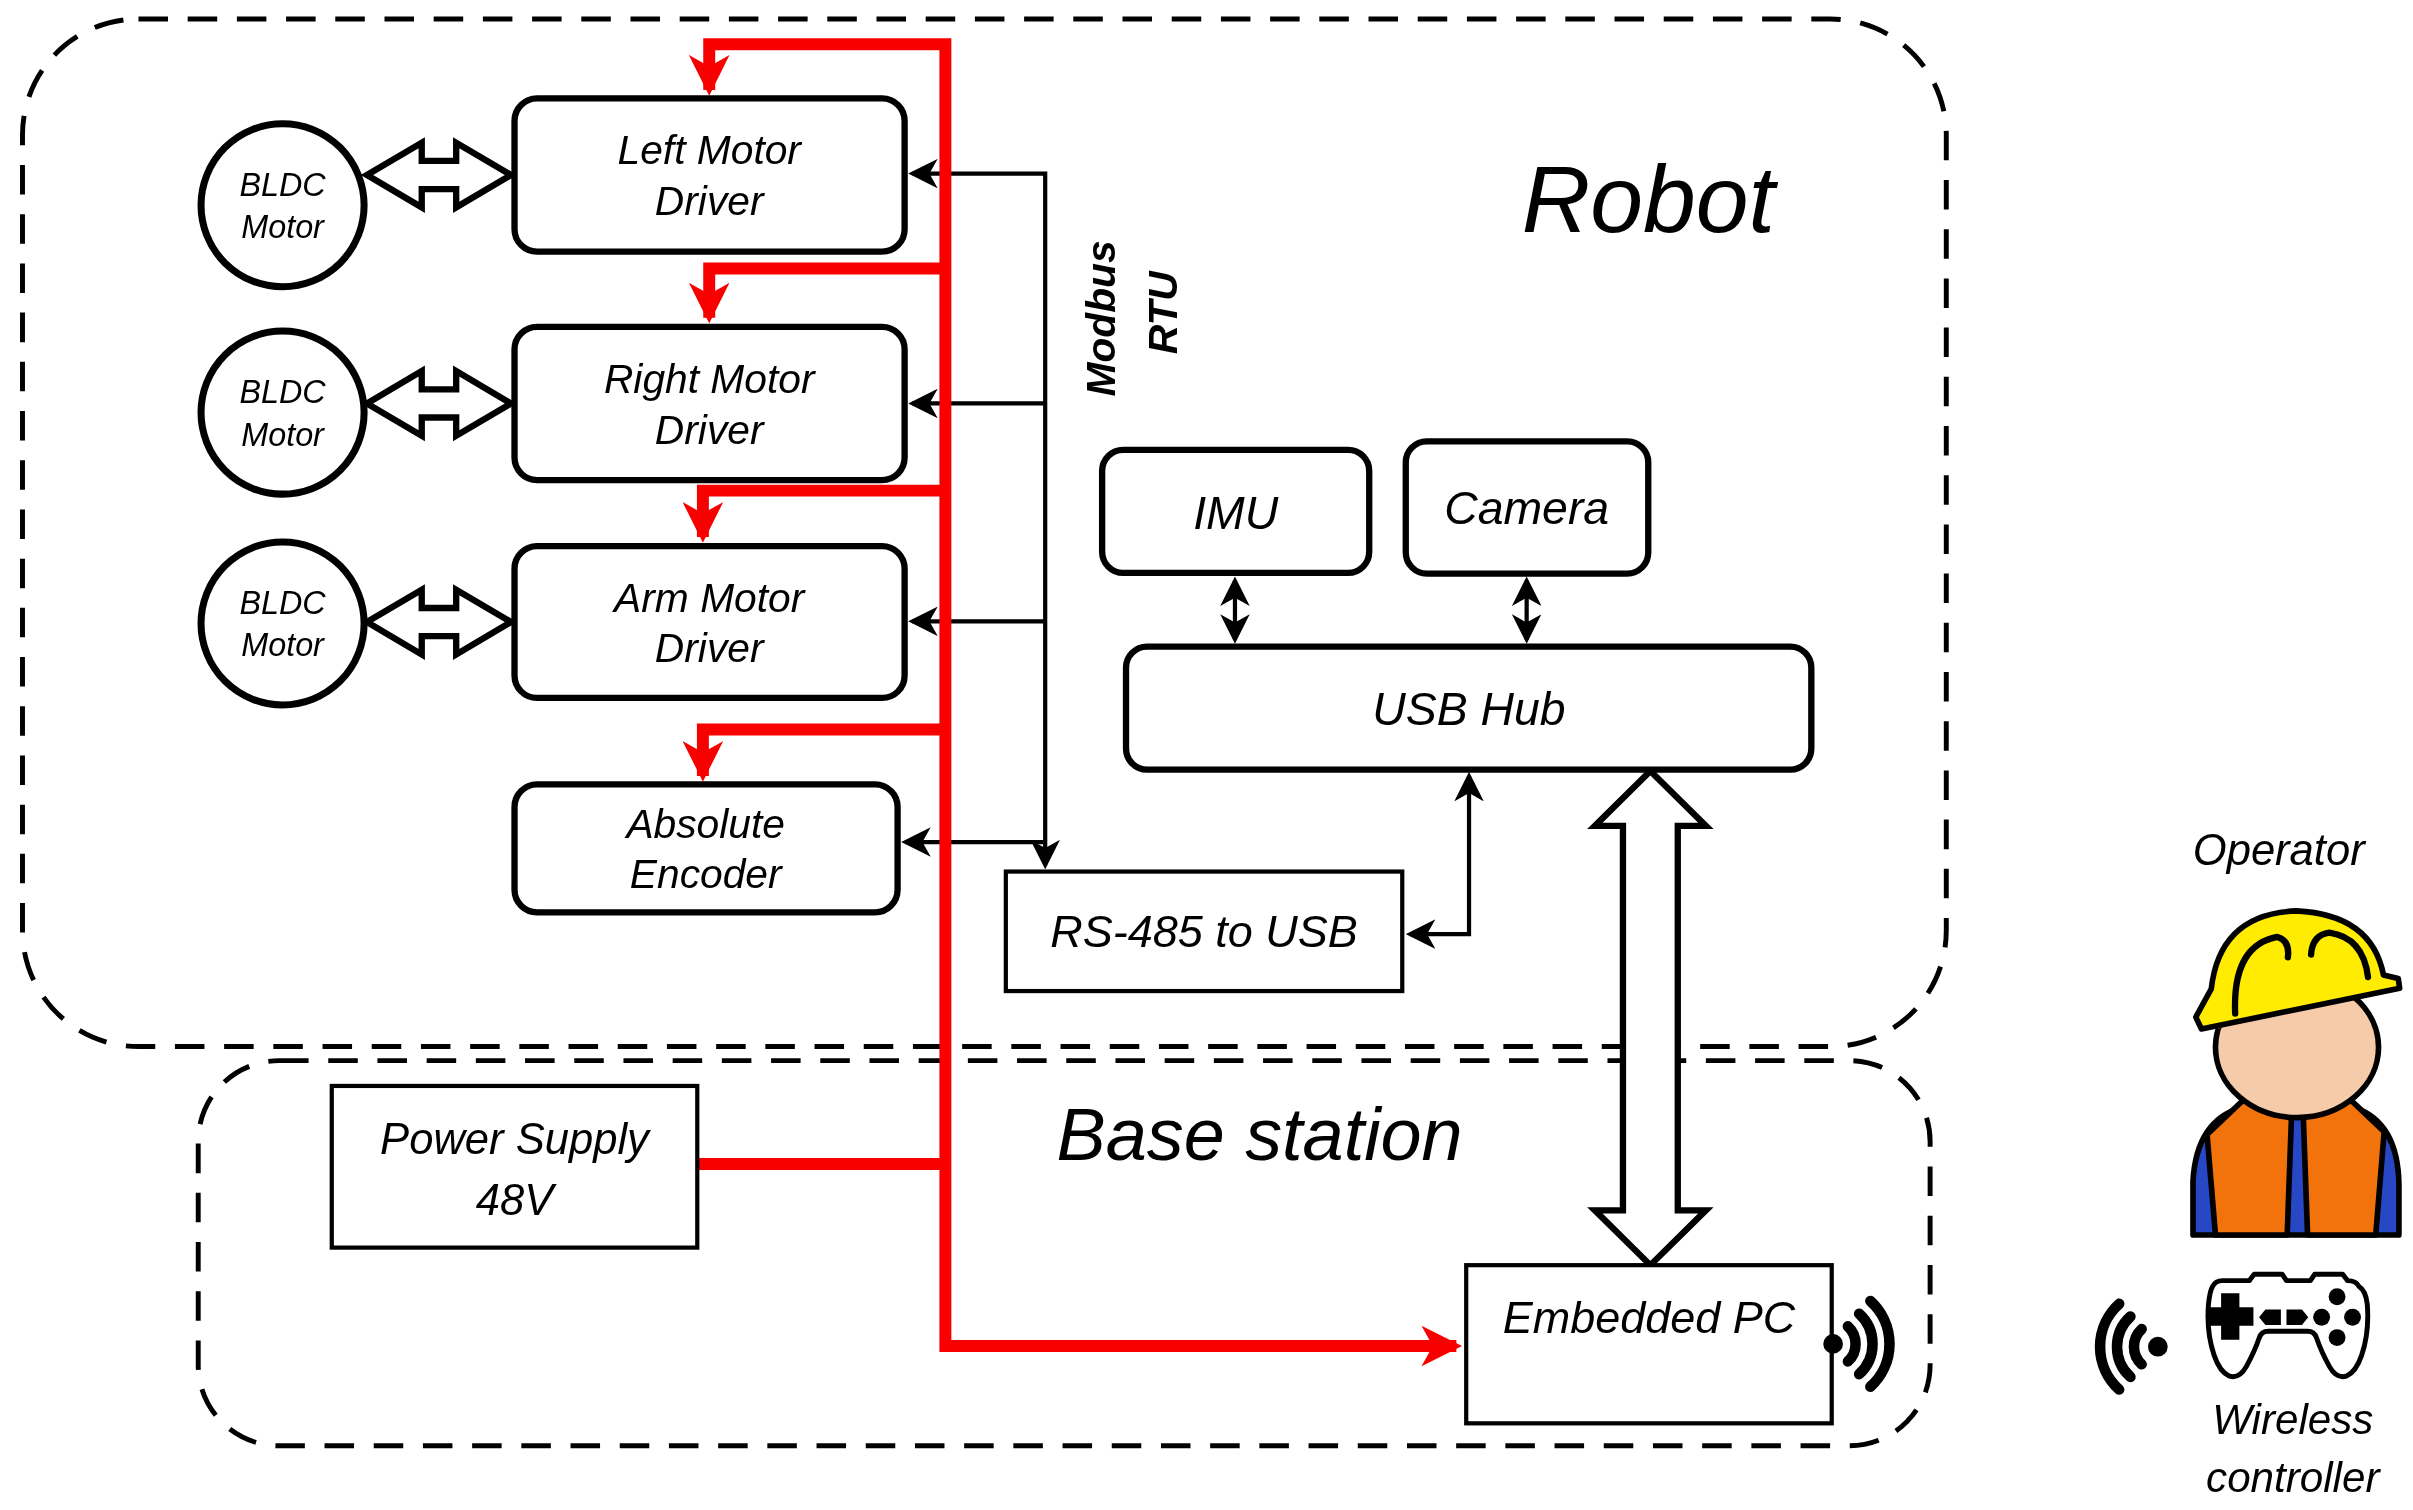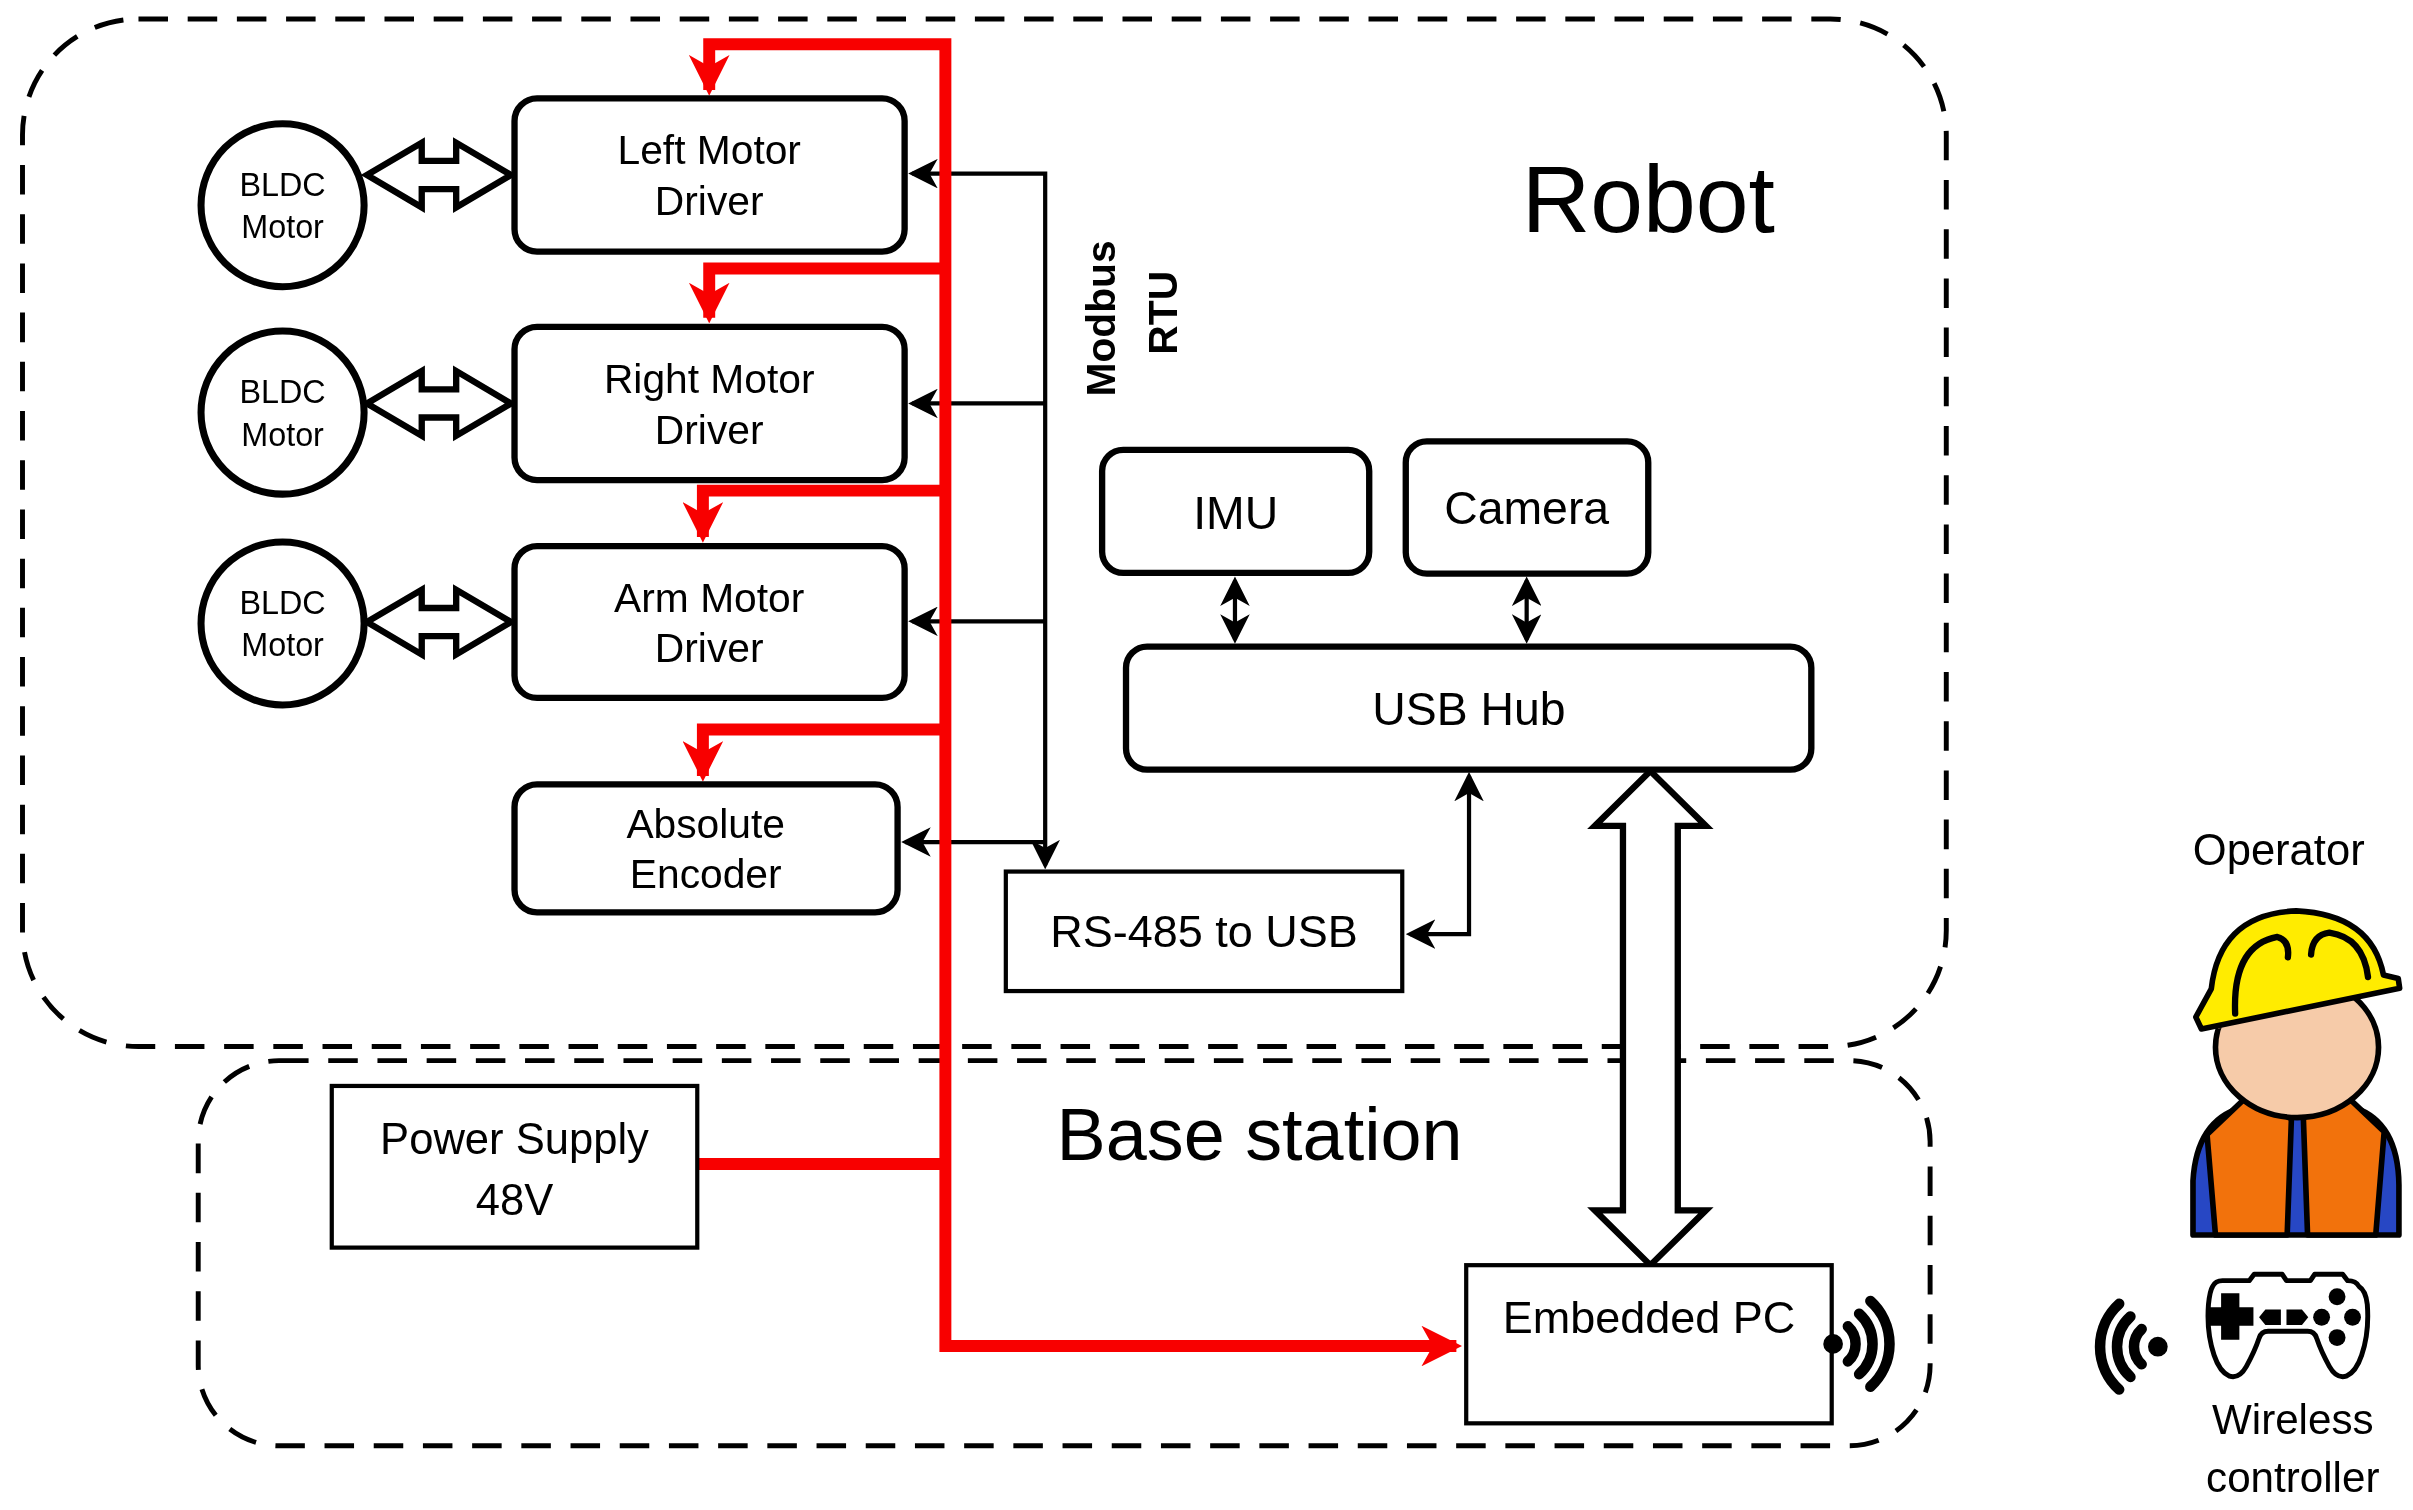--- a/index.html
+++ b/index.html
@@ -1,16 +1,16 @@
 <!DOCTYPE html>
 <html style="font-size:11.2px"><head>
 <meta charset="utf-8">
 <style>
   html,body{margin:0;padding:0;background:#ffffff;}
-  .stage{width:100%;max-width:2413px;margin:0 auto;}
+  .stage{width:100%;max-width:2413px;margin:0 auto;font-style:italic;}
   svg{display:block;width:100%;height:auto;background:#fff;}
   text{font-family:"Liberation Sans",sans-serif;fill:#000;}
   .tc{text-anchor:middle;}
   .f46{font-size:46px;}
   .f58{font-size:58px;}
   .f60{font-size:60px;}
   .f62{font-size:62px;}
   .f64{font-size:64px;}
   .f66{font-size:66px;}
   .f105{font-size:105px;}

